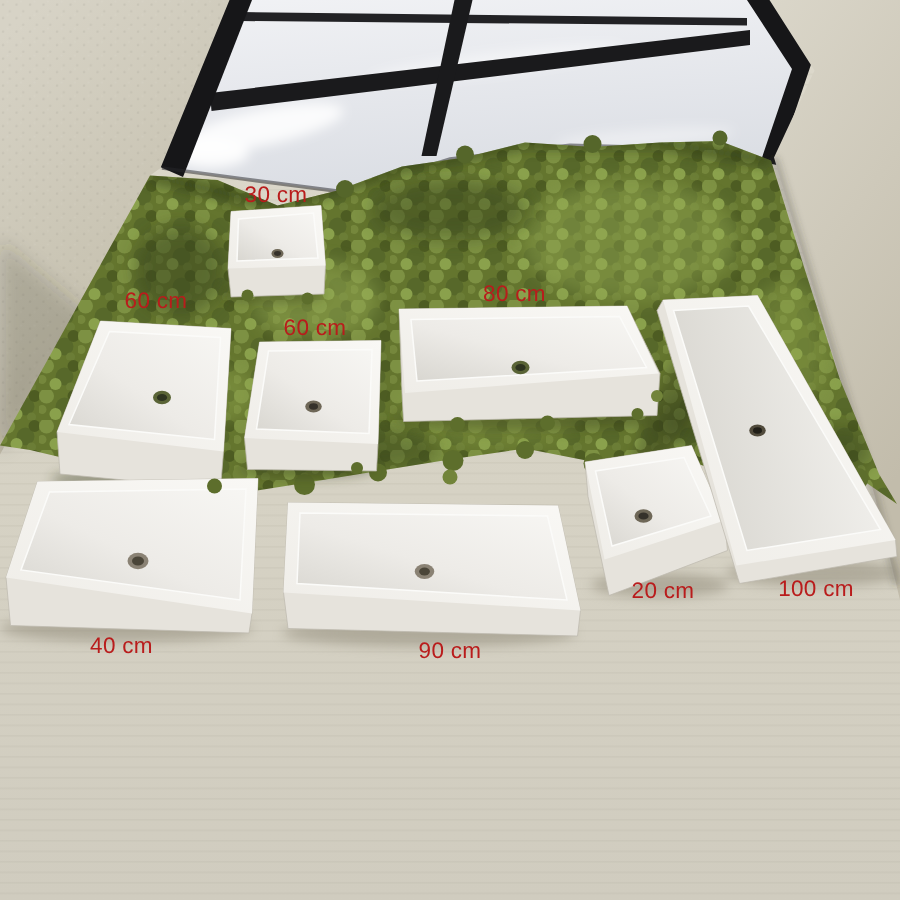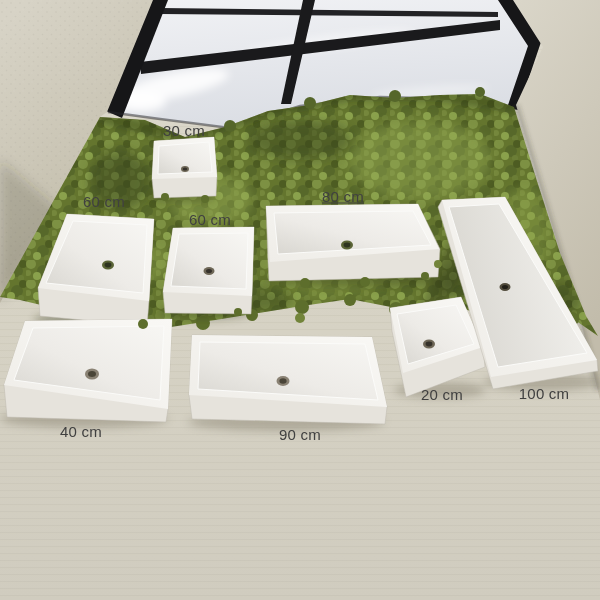--- a/index.html
+++ b/index.html
@@ -3,21 +3,21 @@
 <meta charset="utf-8">
 <style>
   html,body{margin:0;padding:0;background:#ffffff;}
   .stage{
     position:relative;width:600px;height:600px;overflow:hidden;
     font-family:"Liberation Sans",sans-serif;background:#d6d2c5;
   }
   .stage svg{position:absolute;left:0;top:0;}
   .size-label{
     position:absolute;transform:translate(-50%,-50%);
-    font-size:15px;line-height:1;color:#404040;white-space:nowrap;
+    font-size:15px;line-height:1;color:#b91c1c;white-space:nowrap;
     letter-spacing:0.2px;
   }
 </style>
 </head>
 <body>
 
 <div class="stage">
 
 <svg width="600" height="600" viewBox="0 0 600 600">
   <defs>
@@ -245,20 +245,20 @@
         <circle cx="365" cy="282" r="5"></circle>
     <circle cx="425" cy="276" r="4"></circle>
         <circle cx="438" cy="264" r="4" fill="#72843a"></circle>
   </g>
 </svg>
 
 <div>
   <div class="size-label" style="left:184px;top:130px;">30 cm</div>
   <div class="size-label" style="left:104px;top:201px;">60 cm</div>
   <div class="size-label" style="left:210px;top:219px;">60 cm</div>
-  <div class="size-label" style="left:343px;top:196px;text-decoration:underline;">80 cm</div>
+  <div class="size-label" style="left:343px;top:196px;">80 cm</div>
   <div class="size-label" style="left:442px;top:394px;">20 cm</div>
   <div class="size-label" style="left:544px;top:393px;">100 cm</div>
   <div class="size-label" style="left:81px;top:431px;">40 cm</div>
   <div class="size-label" style="left:300px;top:434px;">90 cm</div>
 </div>
 
 </div>
 
 </body></html>

